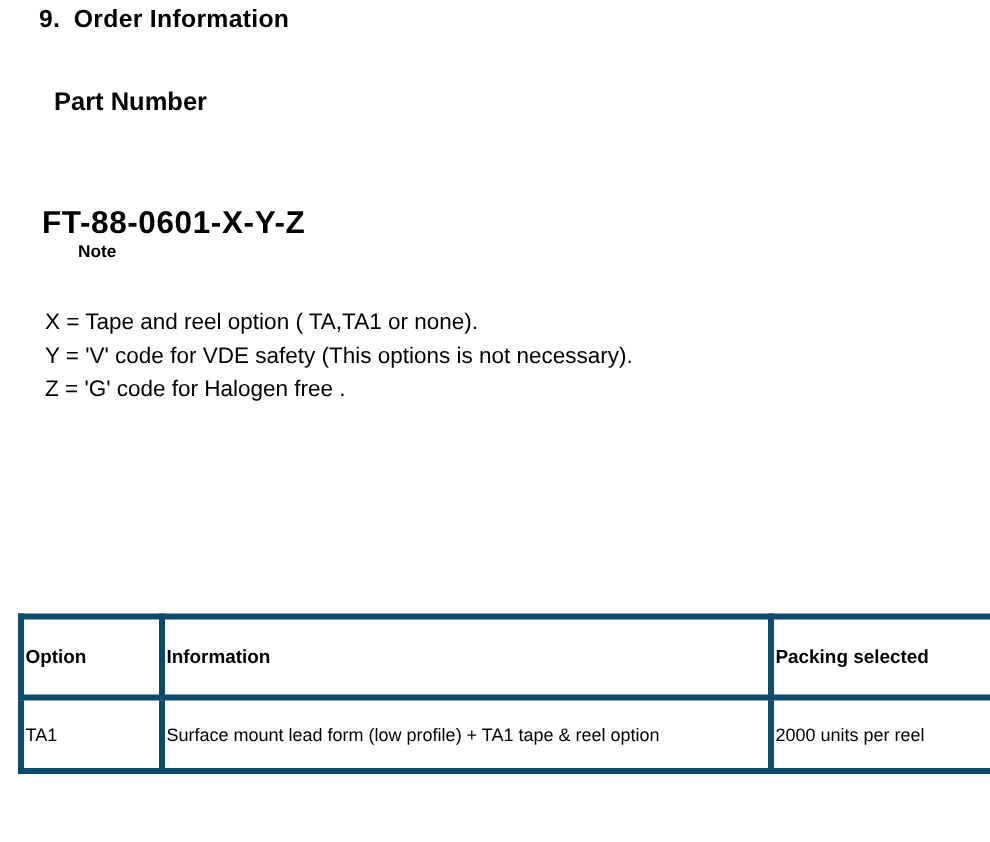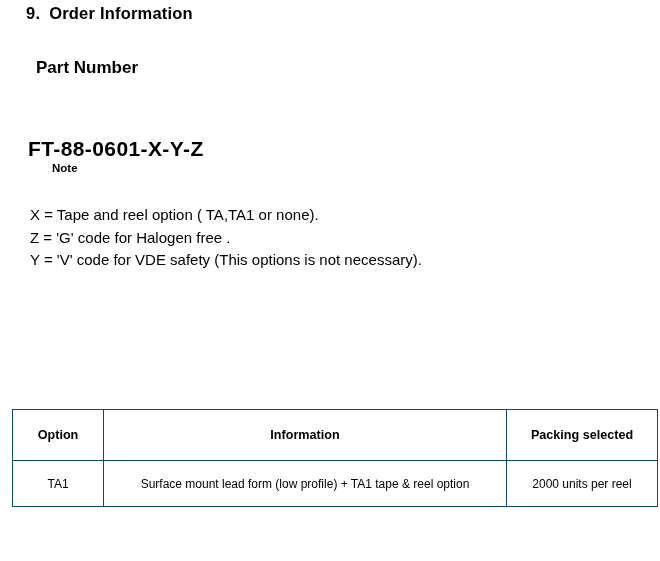--- a/index.html
+++ b/index.html
@@ -75,22 +75,22 @@
   table.options {
     position: absolute;
     left: 12px;
     top: 409px;
     width: 636px;
     border-collapse: collapse;
     table-layout: fixed;
   }
   table.options th,
   table.options td {
-    border: 1px solid #0c4a6e;
-    text-align: center;
+    border: 4px solid #0c4a6e;
+    text-align: left;
     vertical-align: middle;
     font-size: 12px;
   }
   table.options th {
     height: 48px;
     font-weight: bold;
     font-size: 12.6px;
   }
   table.options td {
     height: 43px;
@@ -110,22 +110,22 @@
   </div>
 
   <div class="label-part-number">Part Number</div>
 
   <div class="part-number">FT-88-0601-X-Y-Z</div>
 
   <div class="label-note">Note</div>
 
   <div class="note-lines">
     <div>X = Tape and reel option ( TA,TA1 or none).</div>
+    <div>Y = 'V' code for VDE safety (This options is not necessary).</div>
     <div>Z = 'G' code for Halogen free .</div>
-    <div>Y = 'V' code for VDE safety (This options is not necessary).</div>
   </div>
 
 
   <table class="options">
     <thead>
       <tr>
         <th class="col-option">Option</th>
         <th class="col-desc">Information</th>
         <th class="col-pack">Packing selected</th>
       </tr>

